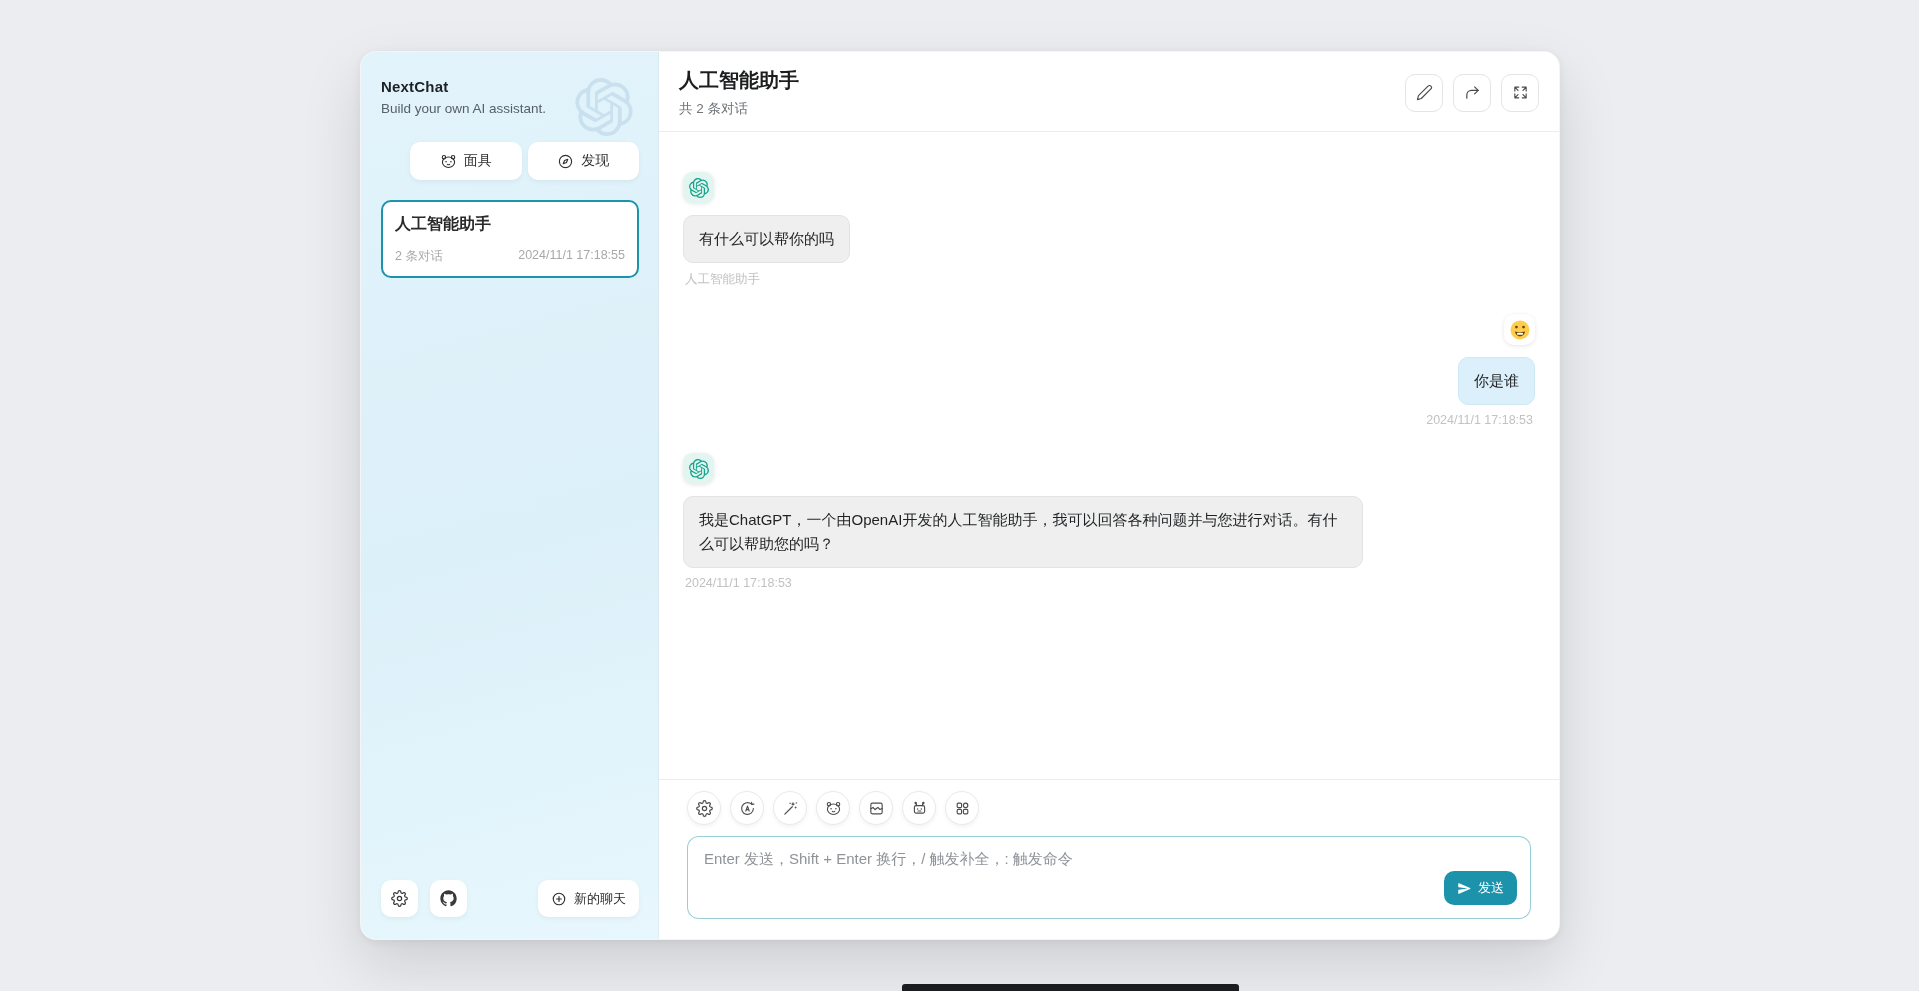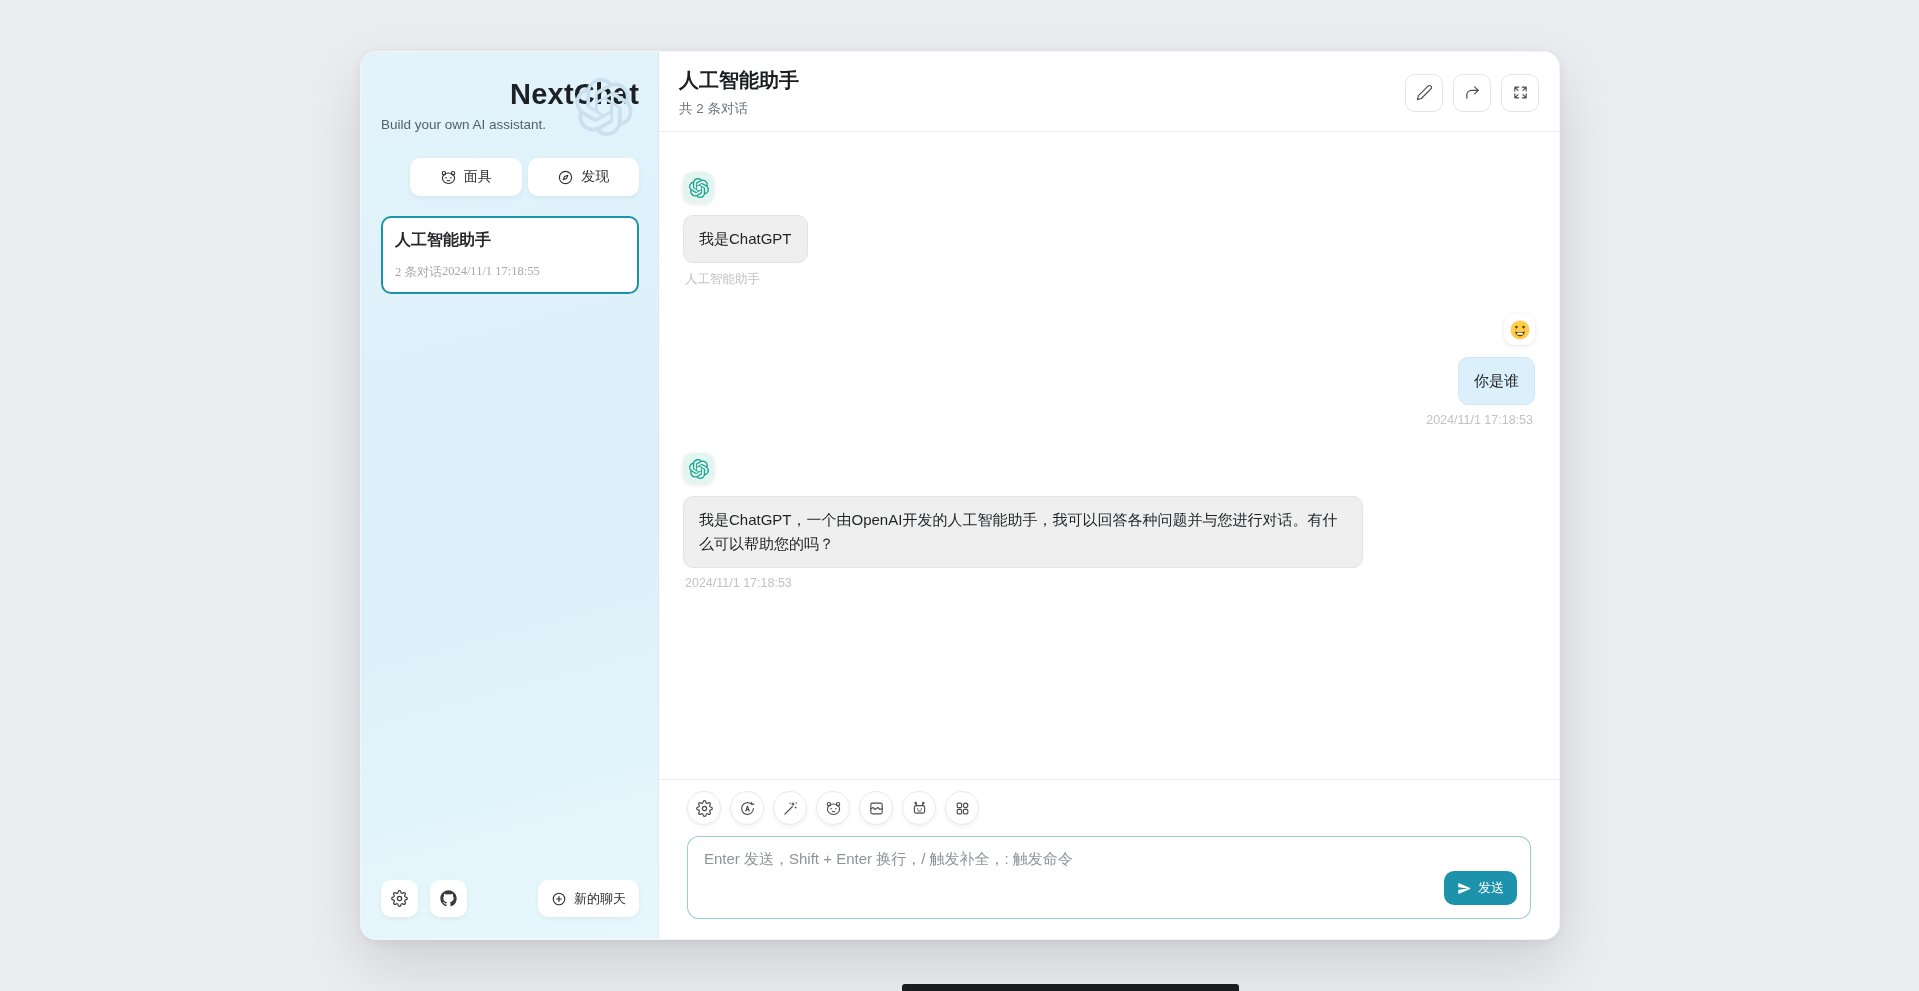--- a/index.html
+++ b/index.html
@@ -22,40 +22,40 @@
   
   .sidebar {
     width:298px; flex:0 0 298px;
     background:linear-gradient(165deg, var(--sidebar-bg,#e2f3fb) 0%, #dcf0f9 55%, #e7f7fd 100%);
     padding:26px 20px 22px;
     display:flex; flex-direction:column;
     box-shadow:inset -1px 0 0 rgba(0,0,0,.04);
     position:relative;
   }
   .sb-head { position:relative; }
-  .sb-title { font-size:29px; font-weight:bold; color:#1d2126; letter-spacing:.2px;text-align:right; }
+  .sb-title { font-size:15px; font-weight:bold; color:#1d2126; letter-spacing:.2px; }
   .sb-sub { font-size:13.5px; color:#56606a; margin-top:6px; }
   .sb-logo { position:absolute; right:6px; top:0; width:58px; height:58px; }
   .sb-btn-row { display:flex; gap:6px; margin-top:26px;margin-left:29px; }
   .sb-btn {
     flex:1; height:38px; background:#fff; border:none; border-radius:10px;
     display:flex; align-items:center; justify-content:center; gap:7px;
     font-size:14px; color:#303030; cursor:pointer;
     box-shadow:0 2px 5px rgba(0,0,0,.05);
     font-family:inherit;
   }
   .sb-btn svg, .tool svg, .sb-mini svg, .hd-btn svg { display:block; }
   .chat-list { margin-top:20px; display:flex; flex-direction:column; gap:10px; }
   .chat-item {
     background:#fff; border:2px solid var(--accent,#1d93ab); border-radius:10px;
     padding:12px 12px 11px; cursor:pointer;
   }
   .chat-item-title { font-size:16px; font-weight:bold; color:#28292b; }
-  .chat-item-meta { display:flex; margin-top:13px;
-    font-size:12.5px; color:#a8a8a8;font-family:Liberation Serif, serif; }
+  .chat-item-meta { display:flex; justify-content:space-between; margin-top:13px;
+    font-size:12.5px; color:#a8a8a8; }
   .sb-footer { margin-top:auto; display:flex; align-items:center; gap:12px; }
   .sb-mini {
     width:37px; height:37px; background:#fff; border:none; border-radius:10px;
     display:flex; align-items:center; justify-content:center; color:#3a3a3a;
     box-shadow:0 2px 5px rgba(0,0,0,.05); cursor:pointer;
   }
   .sb-newchat {
     margin-left:auto; height:37px; padding:0 13px;
     background:#fff; border:none; border-radius:10px;
     display:flex; align-items:center; gap:7px;
@@ -300,21 +300,21 @@
     </div>
 
     <div class="chat-body">
 
       <div class="msg bot">
         <div class="avatar bot">
           <svg width="20" height="20" viewBox="0 0 24 24">
               <use href="#p-openai" fill="var(--openai-green,#17a28c)"></use>
             </svg>
         </div>
-        <div class="bubble bot">我是ChatGPT</div>
+        <div class="bubble bot">有什么可以帮你的吗</div>
         <div class="msg-meta">人工智能助手</div>
       </div>
 
       <div class="msg user">
         <div class="avatar user">
           <svg width="22" height="22" viewBox="0 0 36 36">
               <use href="#p-smiley"></use>
             </svg>
         </div>
         <div class="bubble user">你是谁</div>

